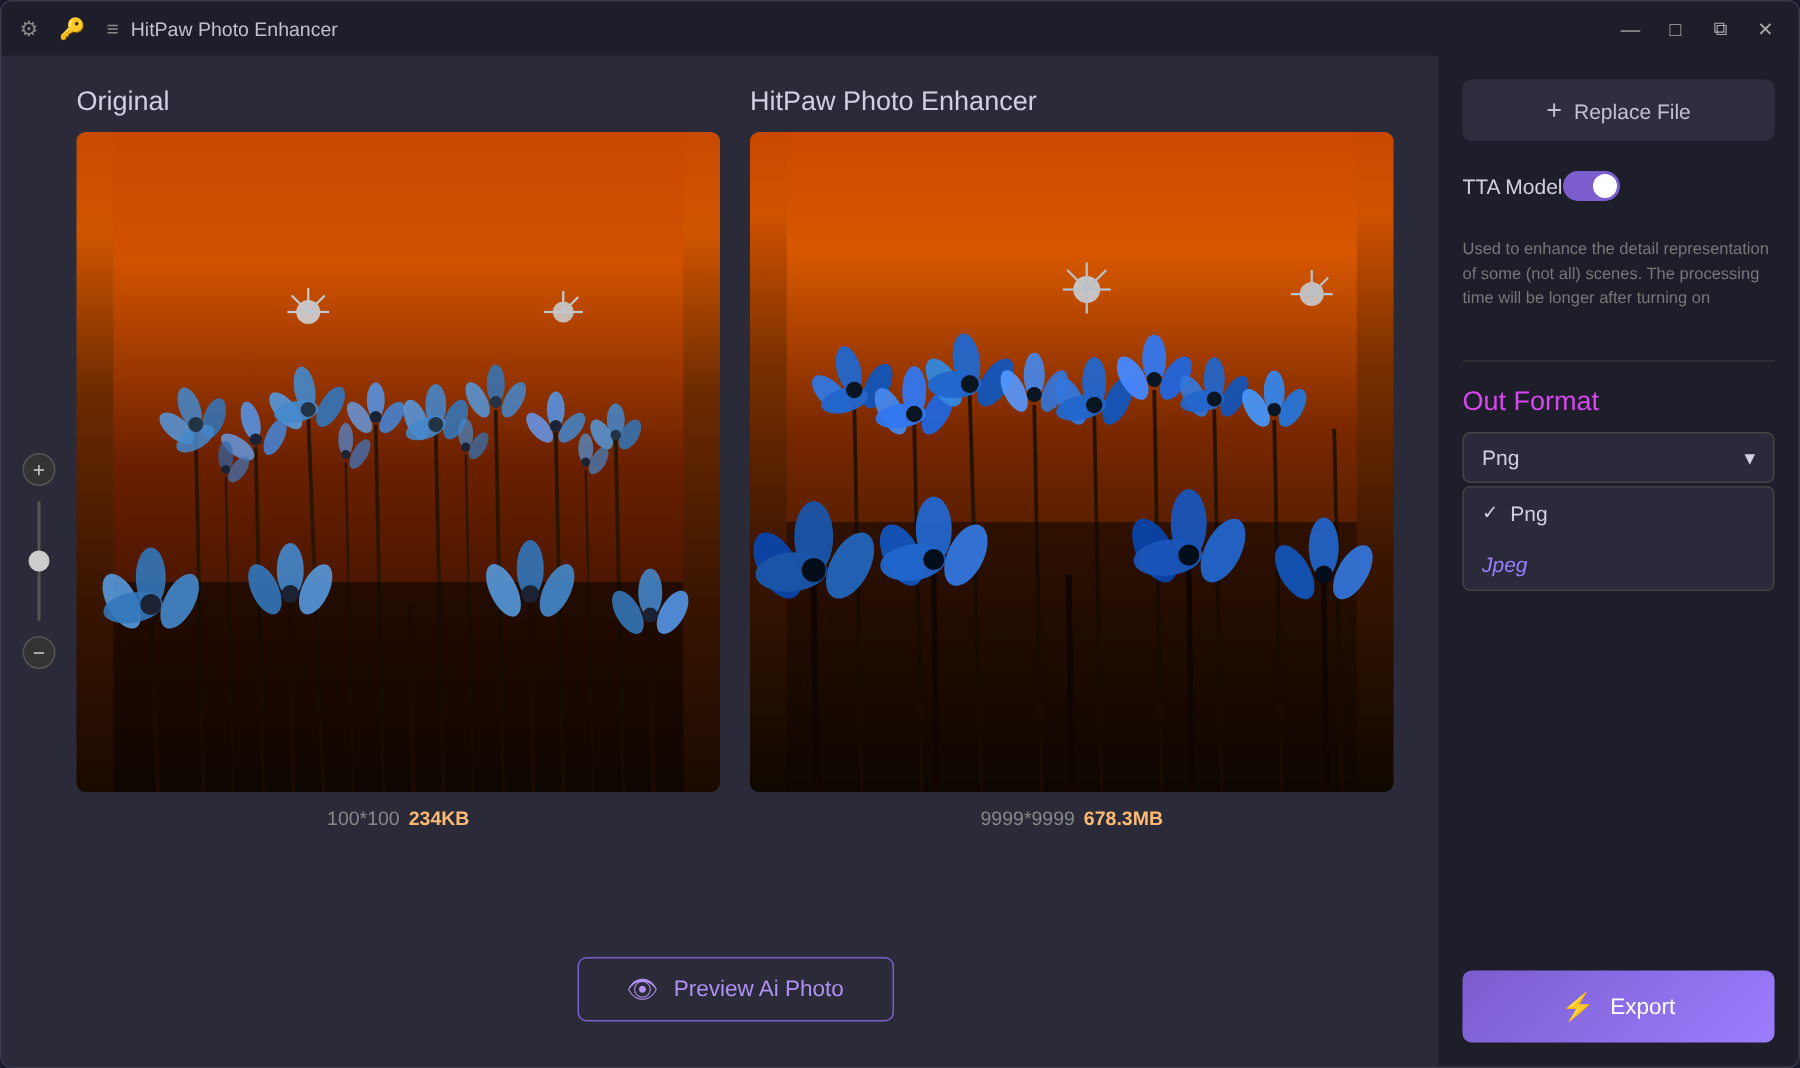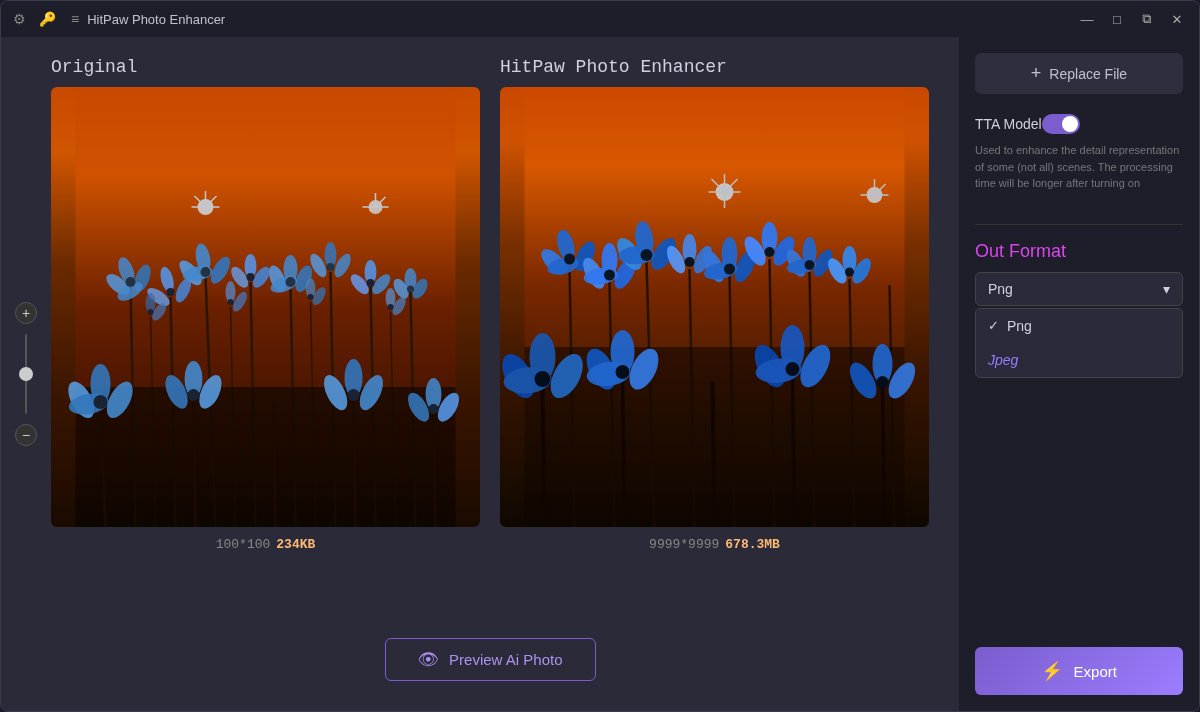--- a/index.html
+++ b/index.html
@@ -85,21 +85,20 @@
       background: #2a2a38;
       position: relative;
       padding: 20px 30px 20px 50px;
     }
 
     .images-area {
       display: flex;
       gap: 20px;
       flex: 1;
       align-items: flex-start;
-      font-family: Liberation Mono, monospace;
     }
 
     .image-section {
       flex: 1;
       display: flex;
       flex-direction: column;
       align-items: center;
     }
 
     .image-label {
@@ -266,21 +265,21 @@
       color: #c0c0d0;
     }
 
     .tta-section {
       margin-bottom: 16px;
     }
 
     .tta-row {
       display: flex;
       align-items: center;
-      margin-bottom: 8px;
+      margin-bottom: 24px;
     }
 
     .tta-label {
       color: #d0d0e0;
       font-size: 14px;
       font-weight: 500;
     }
 
     
     .toggle {

